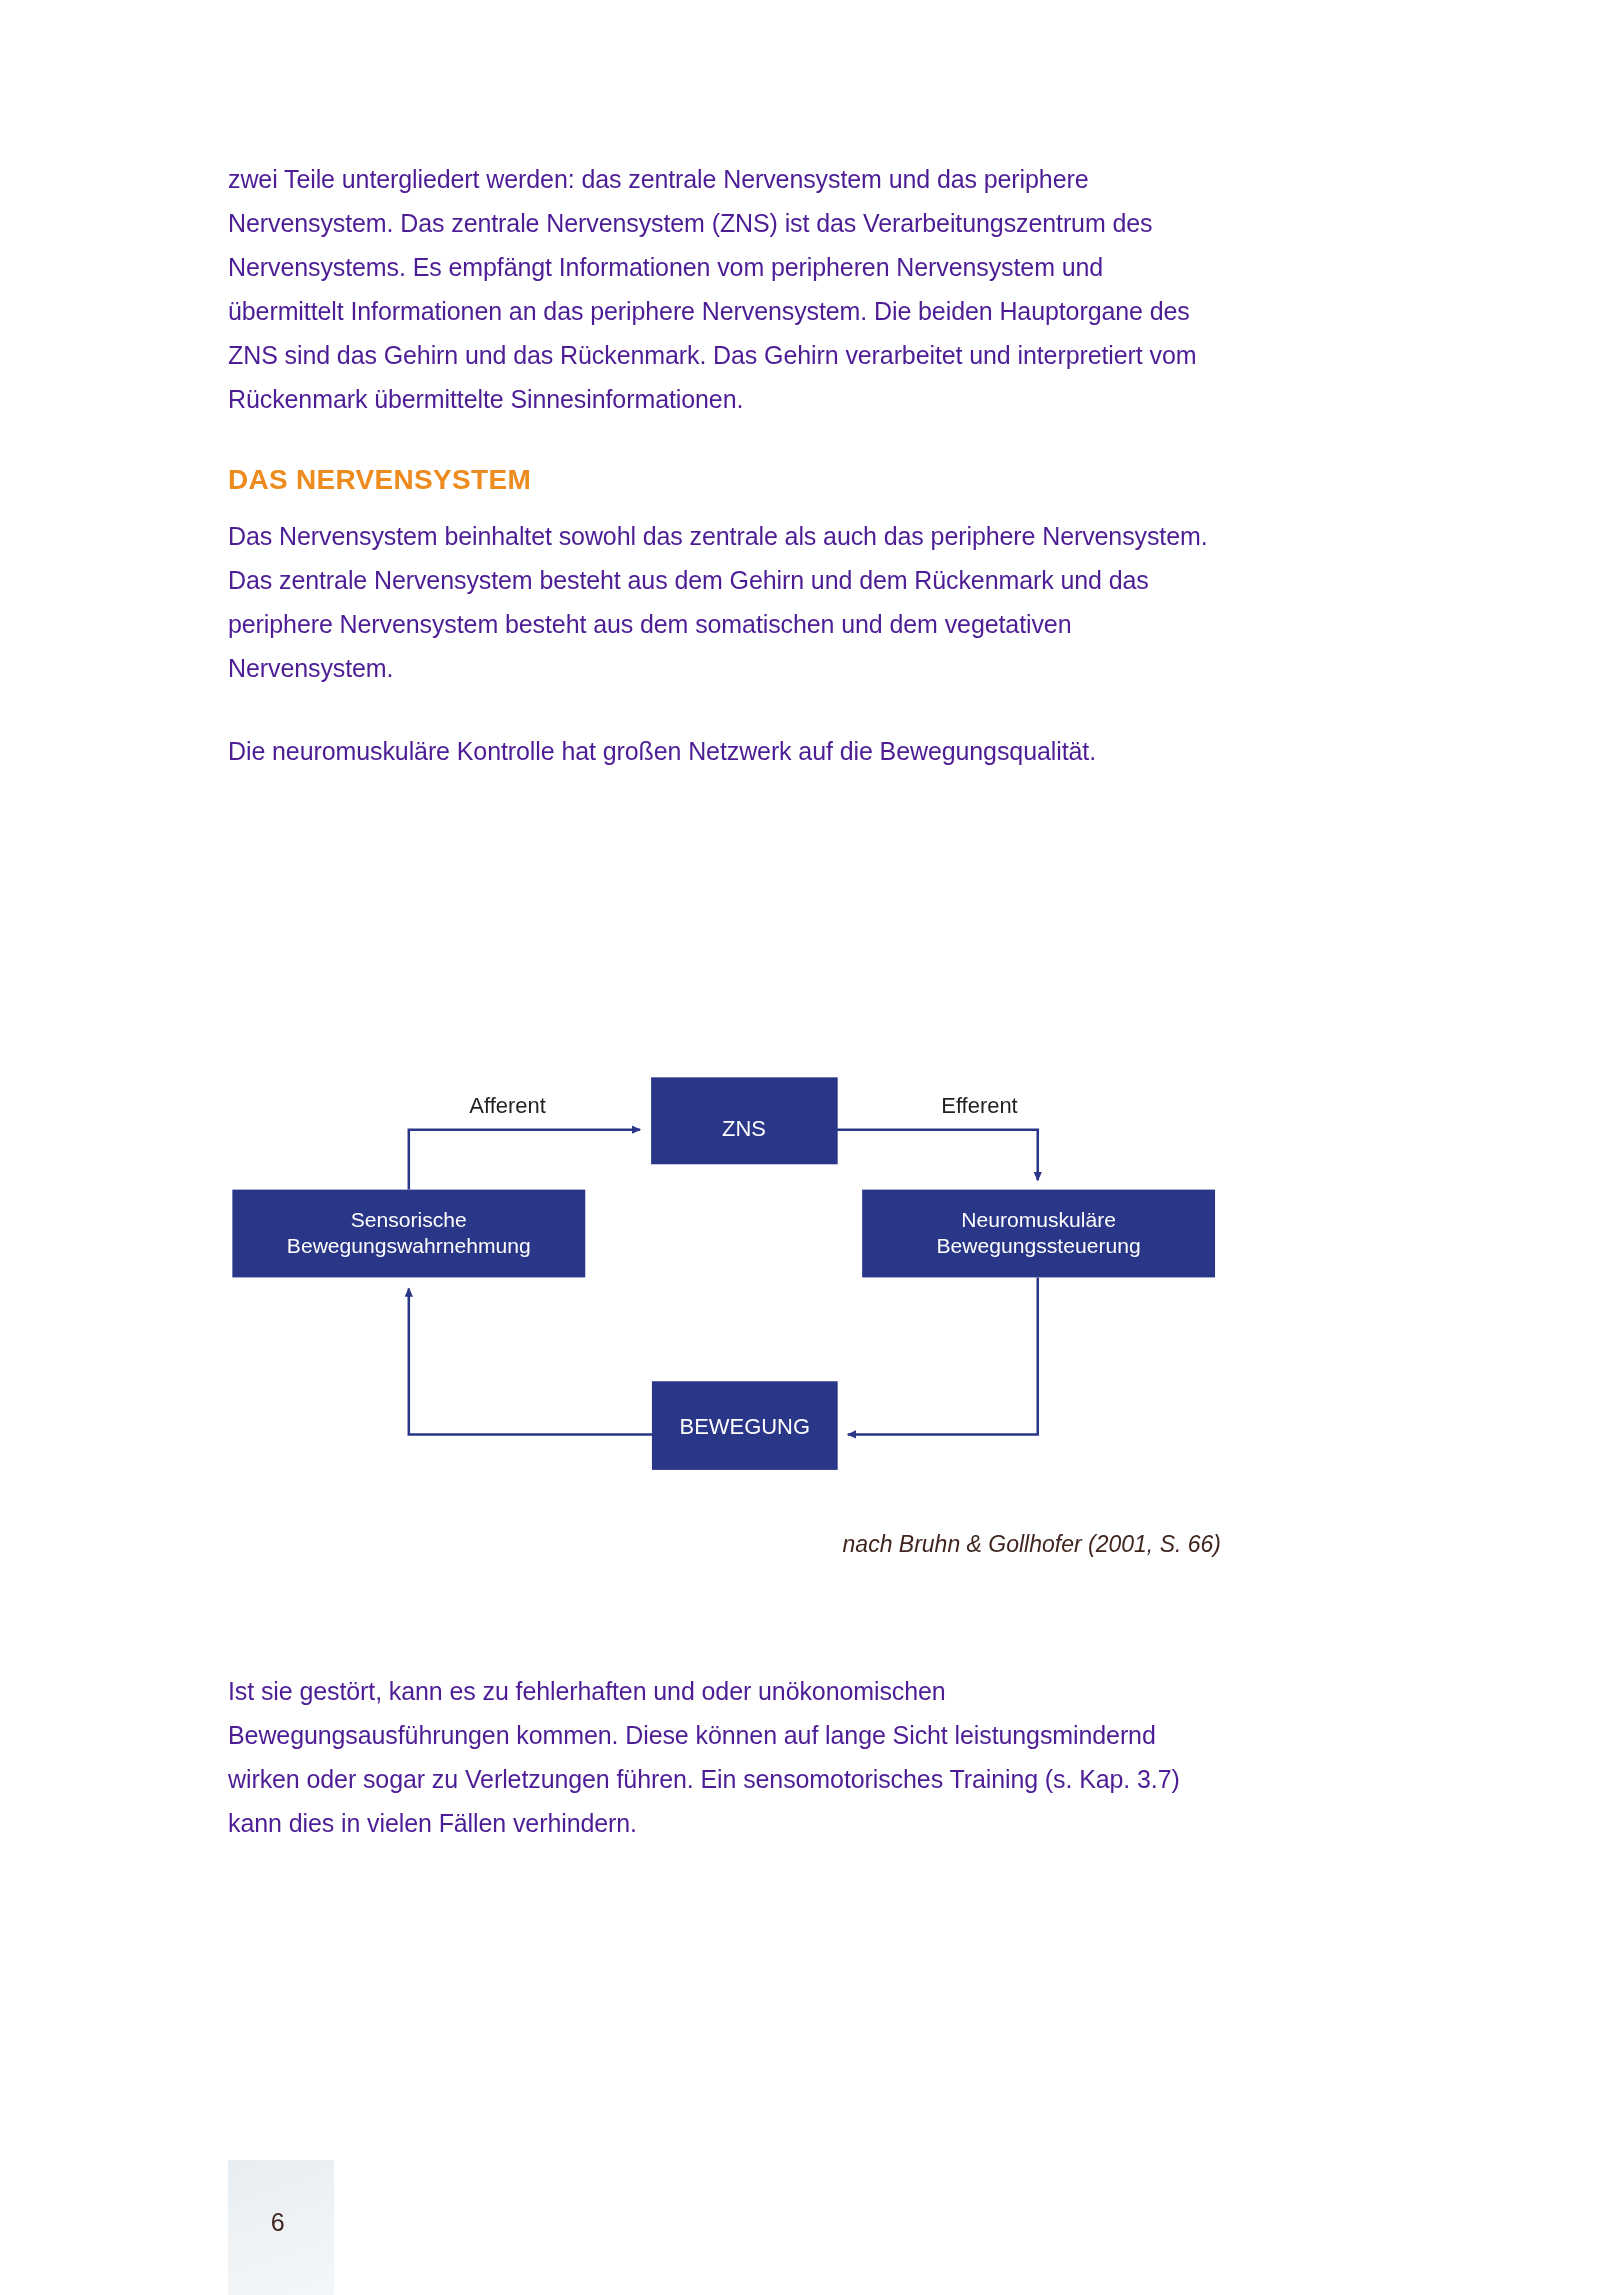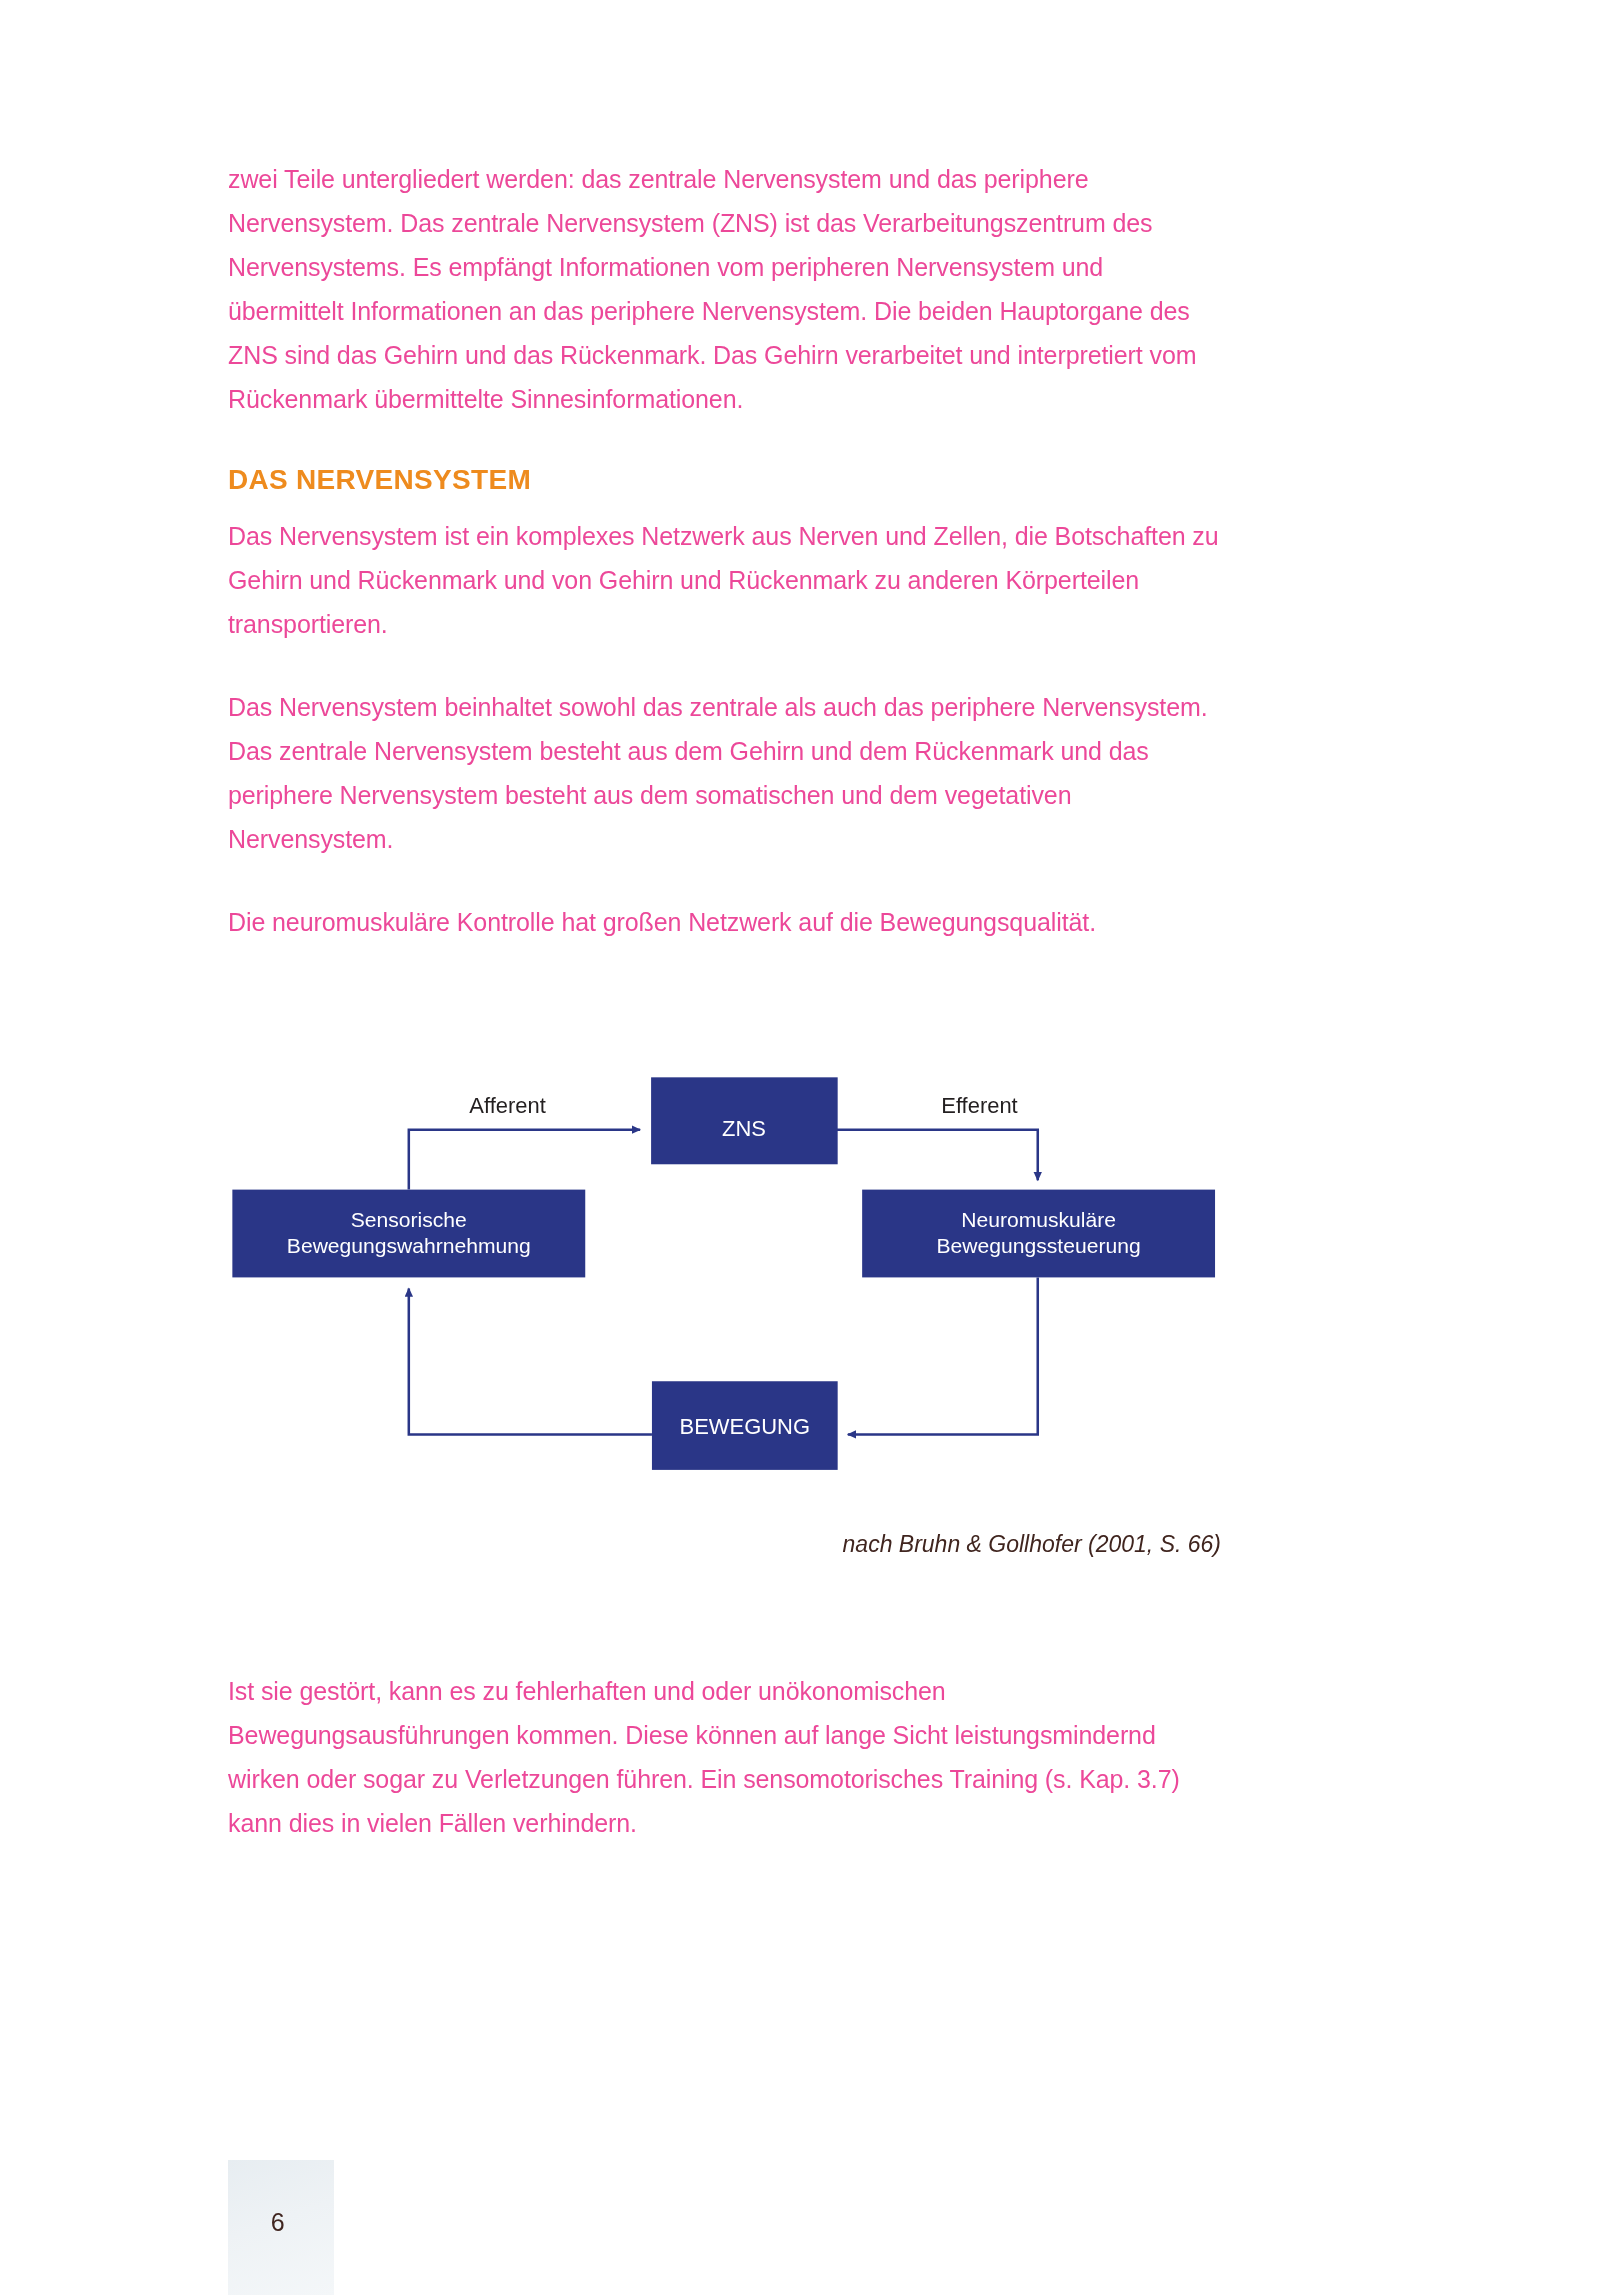--- a/index.html
+++ b/index.html
@@ -25,21 +25,21 @@
 
   .content {
     position: absolute;
     left: 228px;
     top: 157px;
     width: 993px;
   }
 
   p.body-text {
     margin: 0 0 39px 0;
-    color: #ec4899;
+    color: #4c1d95;
     font-size: 25px;
     line-height: 44px;
     letter-spacing: -0.1px;
     font-weight: 400;
   }
 
   p.body-text.tight {
     margin-bottom: 0;
   }
 
@@ -113,21 +113,20 @@
 <body>
 
 <div class="page">
 
   <div class="content">
 
     <p class="body-text">zwei Teile untergliedert werden: das zentrale Nervensystem und das periphere Nervensystem. Das zentrale Nervensystem (ZNS) ist das Verarbeitungszentrum des Nervensystems. Es empfängt Informationen vom peripheren Nervensystem und übermittelt Informationen an das periphere Nervensystem. Die beiden Hauptorgane des ZNS sind das Gehirn und das Rückenmark. Das Gehirn verarbeitet und interpretiert vom Rückenmark übermittelte Sinnesinformationen.</p>
 
     <h2 class="section-heading">DAS NERVENSYSTEM</h2>
 
-    <p class="body-text">Das Nervensystem ist ein komplexes Netzwerk aus Nerven und Zellen, die Botschaften zu Gehirn und Rückenmark und von Gehirn und Rückenmark zu anderen Körperteilen transportieren.</p>
 
     <p class="body-text">Das Nervensystem beinhaltet sowohl das zentrale als auch das periphere Nervensystem. Das zentrale Nervensystem besteht aus dem Gehirn und dem Rückenmark und das periphere Nervensystem besteht aus dem somatischen und dem vegetativen Nervensystem.</p>
 
     <p class="body-text tight">Die neuromuskuläre Kontrolle hat großen Netzwerk auf die Bewegungsqualität.</p>
   </div>
 
   <div class="diagram-wrap">
     <svg class="diagram-svg" width="1623" height="439" viewBox="0 0 1920 520">
       <defs>
         <marker id="arrowR" markerWidth="12" markerHeight="12" refX="10" refY="5" orient="auto" markerUnits="userSpaceOnUse">

